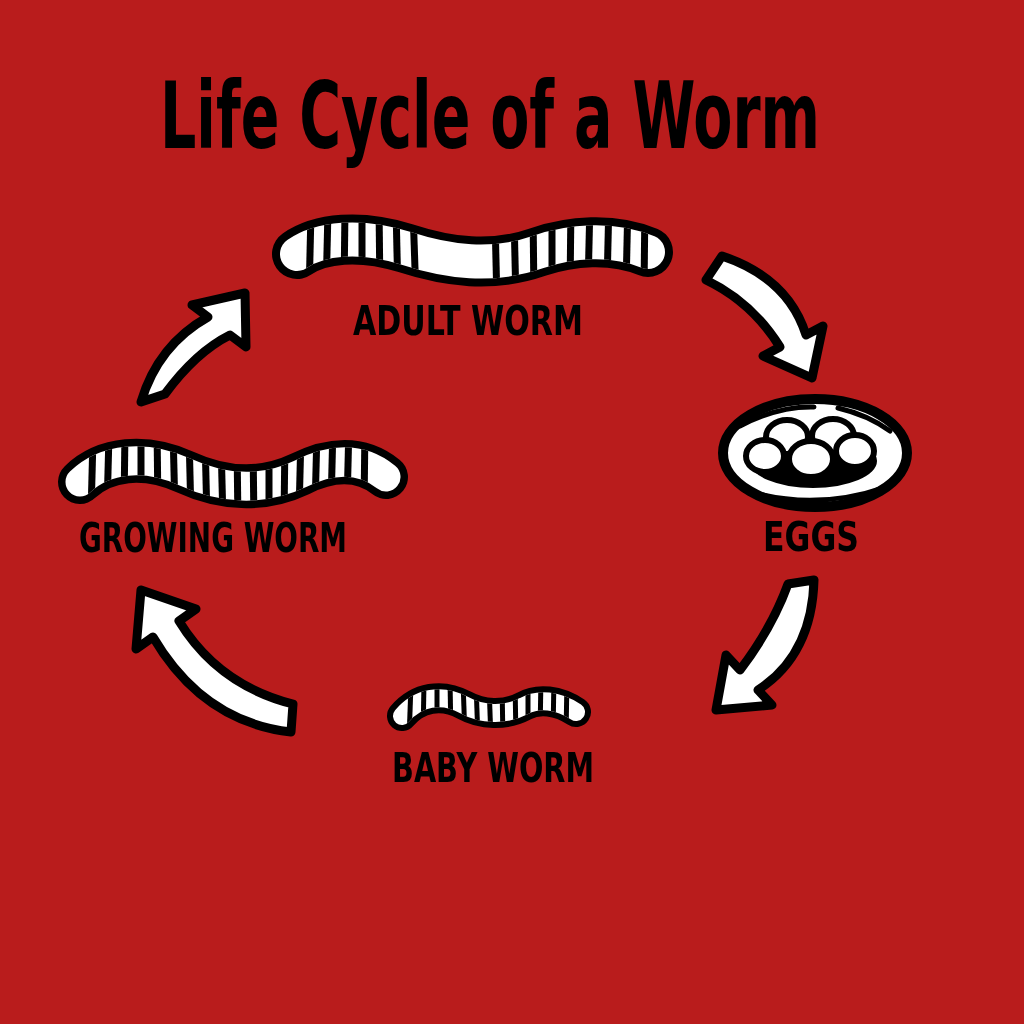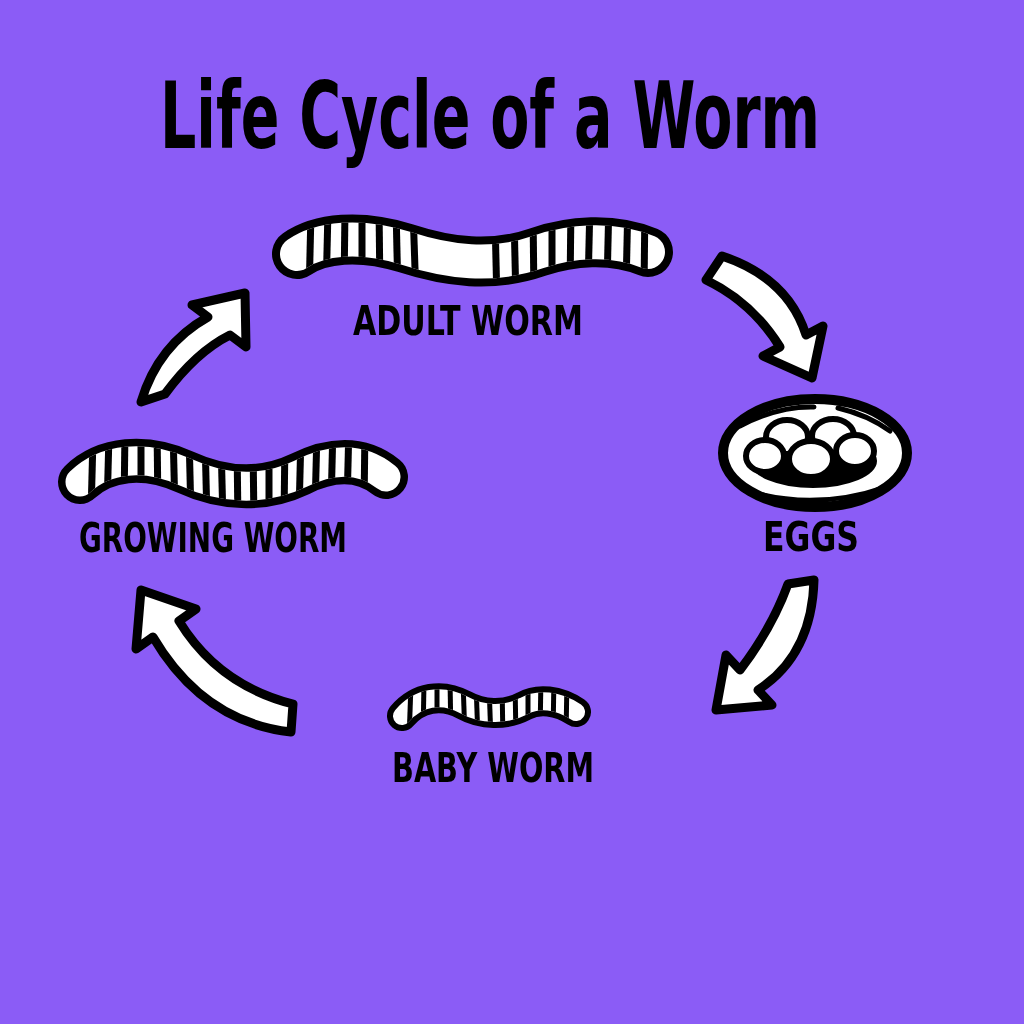--- a/index.html
+++ b/index.html
@@ -1,20 +1,20 @@
 <!DOCTYPE html>
 <html><head>
 <meta charset="utf-8">
 <style>
   html, body { margin: 0; padding: 0; background: #ffffff; }
   .canvas {
     position: relative;
     width: 1024px;
     height: 1024px;
-    background: #8b5cf6;
+    background: #b91c1c;
     overflow: hidden;
     font-family: "DejaVu Sans", sans-serif;
   }
   svg { display: block; }
   text {
     font-family: "DejaVu Sans", sans-serif;
     font-weight: bold;
     fill: #000000;
   }
   .title-text { font-size: 92px; }

